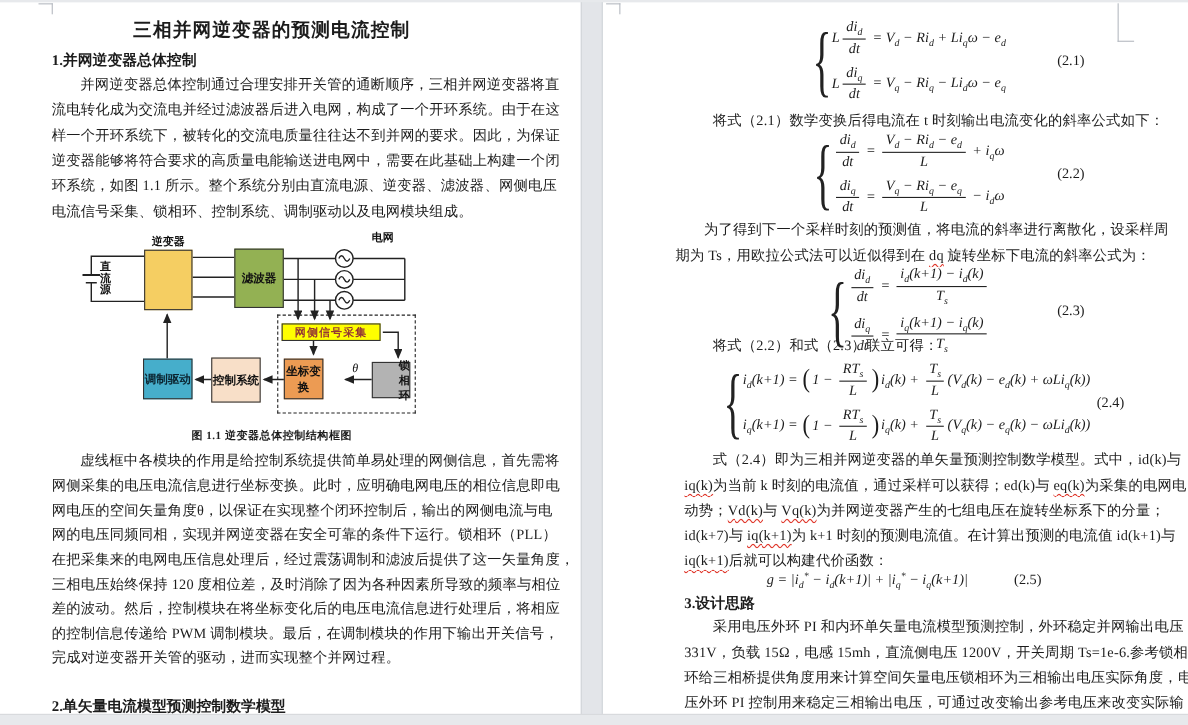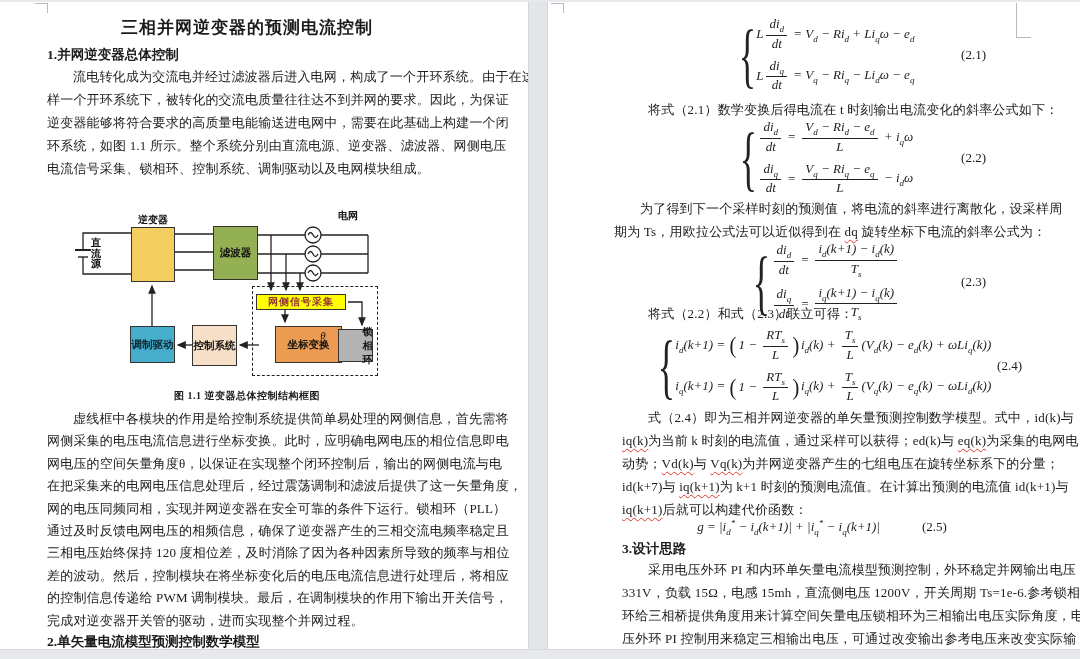--- a/index.html
+++ b/index.html
@@ -50,21 +50,21 @@
 
   
   .fig{position:absolute;left:40px;top:203px;width:460px;height:182px;}
   .fig svg{position:absolute;left:0;top:0;}
   .fb{position:absolute;box-sizing:border-box;border:1px solid #333;display:flex;align-items:center;
       justify-content:center;font-family:"Liberation Sans","DejaVu Sans",sans-serif;
       font-weight:bold;font-size:10.5px;text-align:center;color:#111;}
   #fb-inv{left:91px;top:22px;width:44px;height:55px;}
   #fb-fil{left:173px;top:21px;width:45px;height:54px;}
   #fb-sig{left:216px;top:89px;width:90px;height:16px;font-size:10px;letter-spacing:1px;}
-  #fb-coord{left:235px;top:121px;width:67px;height:37px;}
+  #fb-coord{left:218px;top:121px;width:36px;height:37px;}
   #fb-pll{left:298px;top:124px;width:35px;height:33px;font-size:10px;}
   #fb-ctrl{left:152px;top:120px;width:45px;height:41px;}
   #fb-mod{left:90px;top:121px;width:45px;height:37px;color:#0b2430;}
   #fb-dash{left:212px;top:81px;width:126px;height:90px;border:1.5px dashed #222;background:transparent;}
   .flab{position:absolute;font-family:"Liberation Sans","DejaVu Sans",sans-serif;font-weight:bold;
         font-size:10px;color:#111;text-align:center;}
   #lab-inv{left:86px;top:8px;width:54px;}
   #lab-grid{left:286px;top:4px;width:44px;}
   #lab-theta{left:276px;top:124px;width:14px;font-family:"Liberation Serif",serif;font-style:italic;
              font-weight:normal;font-size:11px;}
@@ -73,20 +73,21 @@
 </style>
 </head>
 <body>
 
 <div class="screen">
 
   <div class="page" id="page1">
     <div class="abs title" style="left:47px;top:14px;width:400px;">三相并网逆变器的预测电流控制</div>
     <div class="abs h" style="left:47px;top:44px;">1.并网逆变器总体控制</div>
     <div class="abs para" style="left:47px;top:63px;" id="para1">
+        <div class="tl">并网逆变器总体控制通过合理安排开关管的通断顺序，三相并网逆变器将直</div>
         <div class="tl">流电转化成为交流电并经过滤波器后进入电网，构成了一个开环系统。由于在这</div>
         <div class="tl">样一个开环系统下，被转化的交流电质量往往达不到并网的要求。因此，为保证</div>
         <div class="tl">逆变器能够将符合要求的高质量电能输送进电网中，需要在此基础上构建一个闭</div>
         <div class="tl">环系统，如图 1.1 所示。整个系统分别由直流电源、逆变器、滤波器、网侧电压</div>
         <div class="tl">电流信号采集、锁相环、控制系统、调制驱动以及电网模块组成。</div>
       </div>
 
     <div class="fig">
       <svg width="460" height="182" viewBox="0 0 460 182">
         <defs>
@@ -149,23 +150,22 @@
       <div class="flab" id="lab-grid">电网</div>
       <div class="flab" id="lab-theta">θ</div>
       <div class="flab" id="dc-label">直流源</div>
     </div>
     <div class="abs figcap" style="left:47px;top:387px;width:400px;">图 1.1 逆变器总体控制结构框图</div>
 
     <div class="abs para" style="left:47px;top:406px;" id="para2">
         <div class="tl">虚线框中各模块的作用是给控制系统提供简单易处理的网侧信息，首先需将</div>
         <div class="tl">网侧采集的电压电流信息进行坐标变换。此时，应明确电网电压的相位信息即电</div>
         <div class="tl">网电压的空间矢量角度θ，以保证在实现整个闭环控制后，输出的网侧电流与电</div>
+        <div class="tl">网的电压同频同相，实现并网逆变器在安全可靠的条件下运行。锁相环（PLL）</div>
         <div class="tl">在把采集来的电网电压信息处理后，经过震荡调制和滤波后提供了这一矢量角度，</div>
-        <div class="tl">网的电压同频同相，实现并网逆变器在安全可靠的条件下运行。锁相环（PLL）</div>
-        <div class="tl">通过及时反馈电网电压的相频信息，确保了逆变器产生的三相交流电频率稳定且</div>
         <div class="tl">三相电压始终保持 120 度相位差，及时消除了因为各种因素所导致的频率与相位</div>
         <div class="tl">差的波动。然后，控制模块在将坐标变化后的电压电流信息进行处理后，将相应</div>
         <div class="tl">的控制信息传递给 PWM 调制模块。最后，在调制模块的作用下输出开关信号，</div>
         <div class="tl">完成对逆变器开关管的驱动，进而实现整个并网过程。</div>
       </div>
     <div class="abs h" style="left:47px;top:631px;">2.单矢量电流模型预测控制数学模型</div>
   </div>
 
   <div class="page" id="page2">
     <div class="eq" id="eq21" style="left:74px;top:10px;width:400px;height:86px;">

